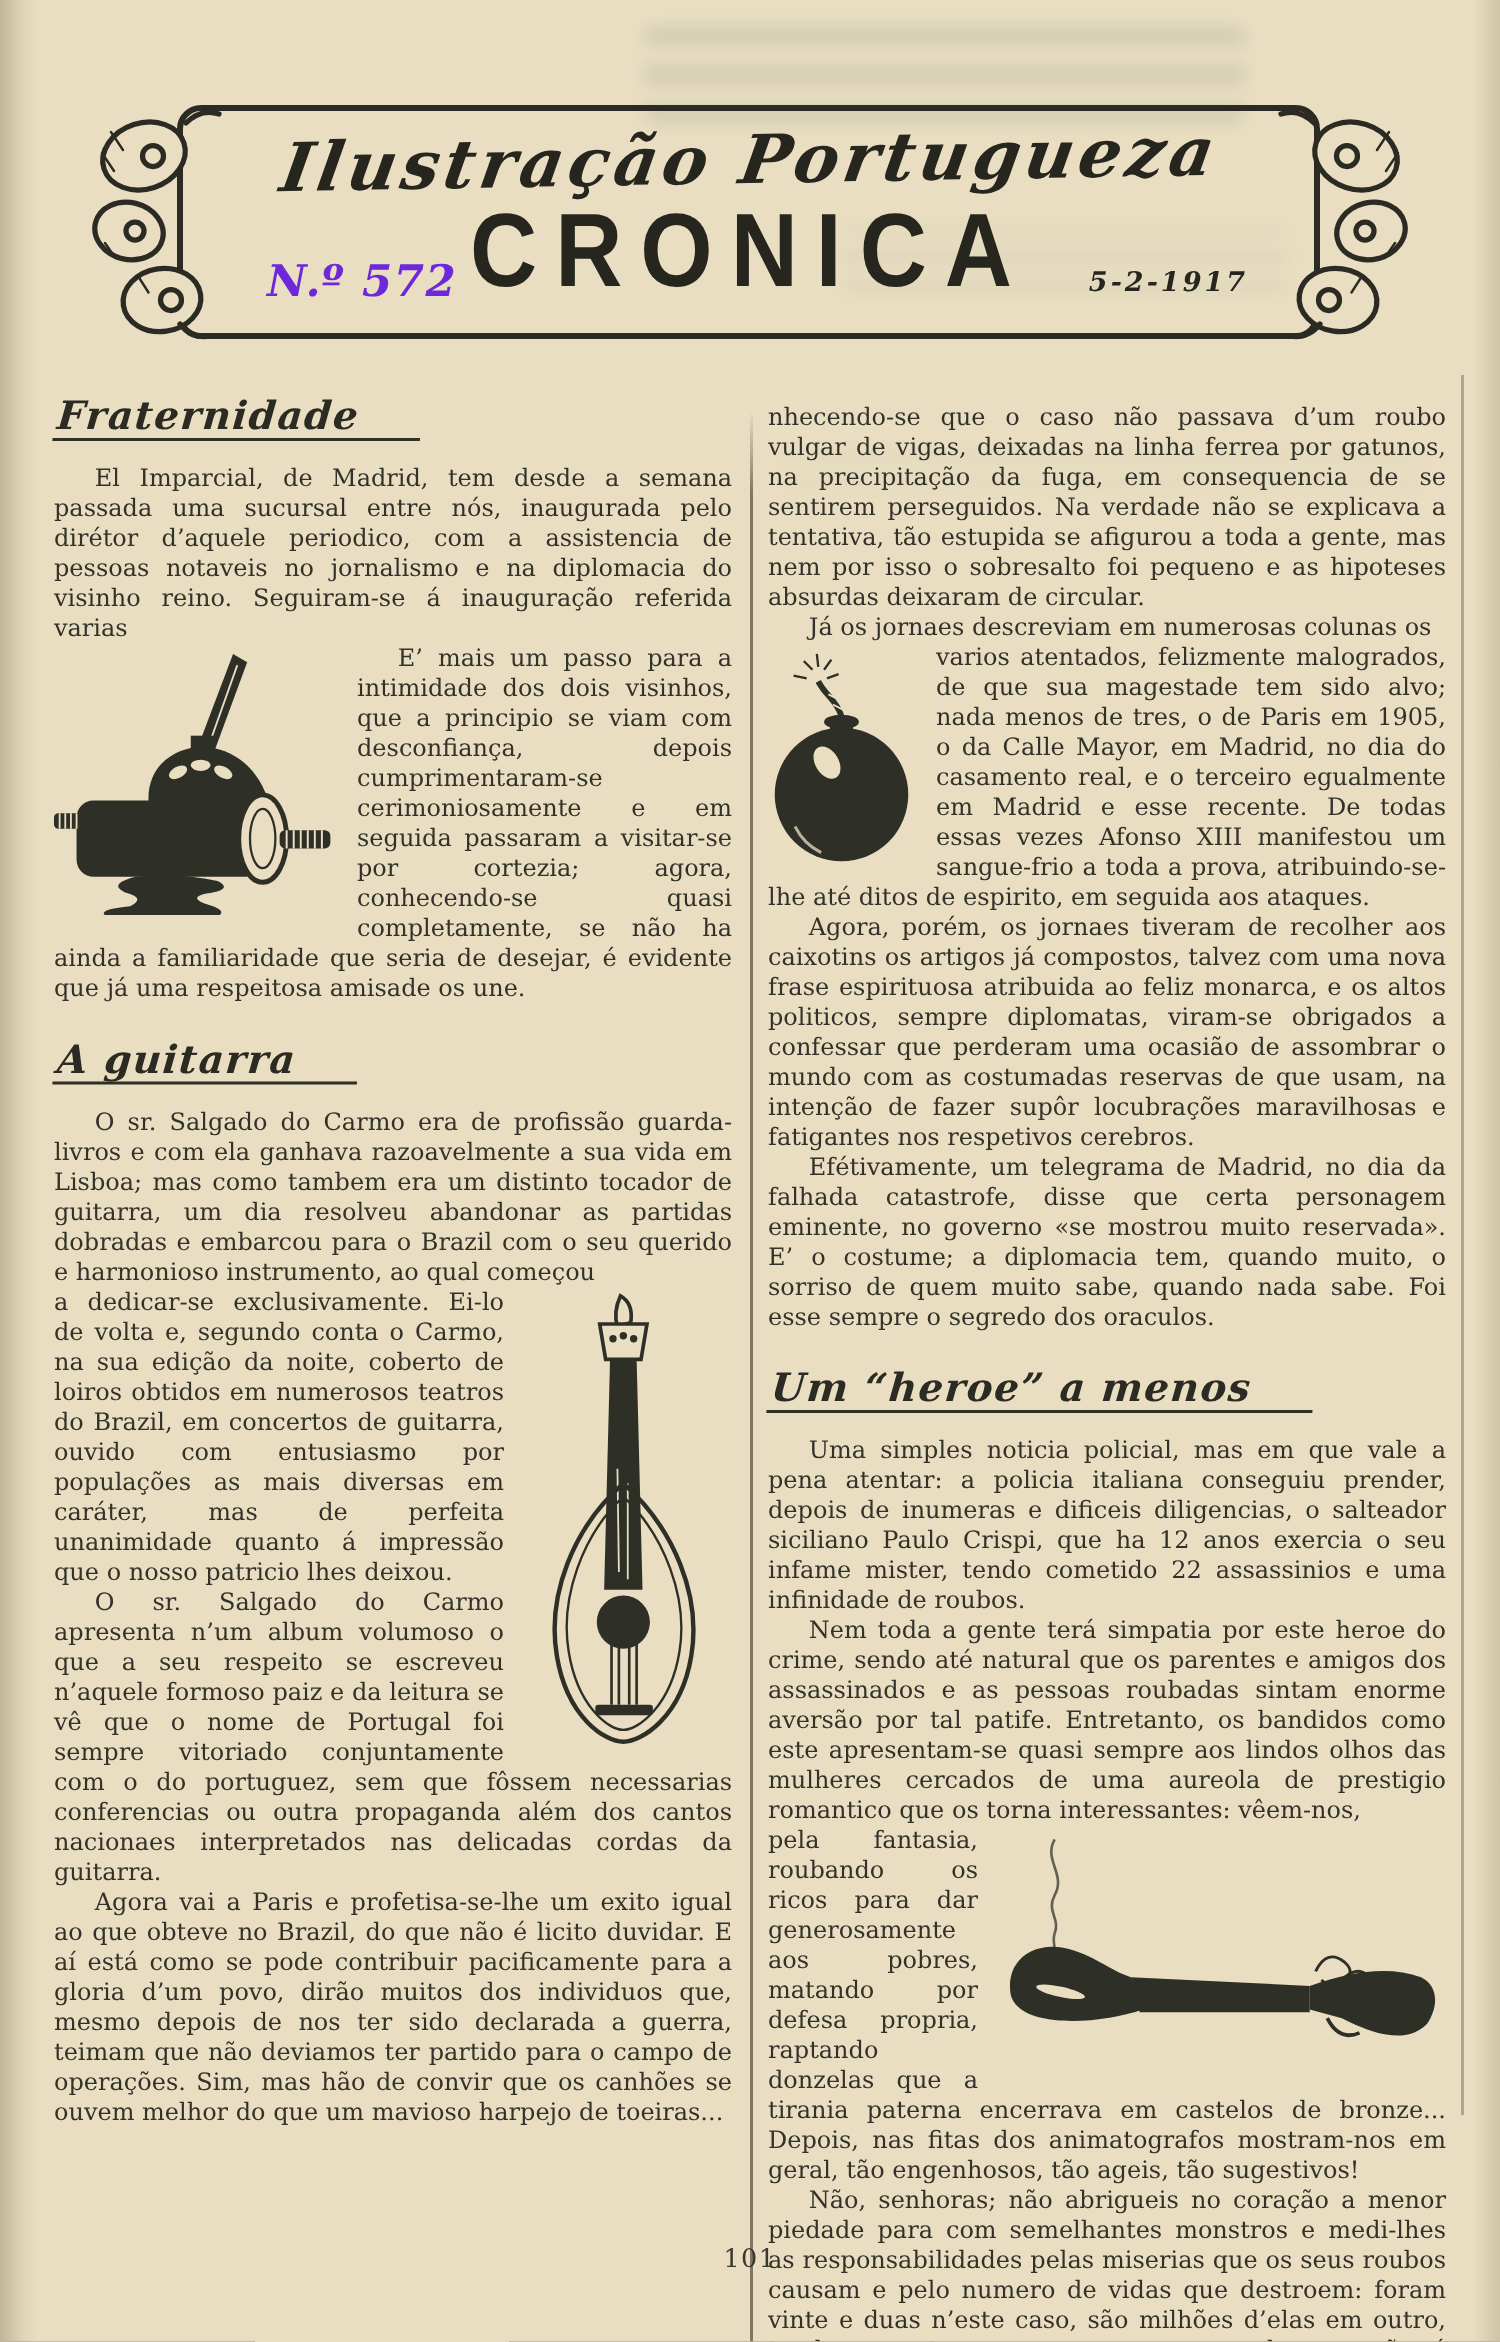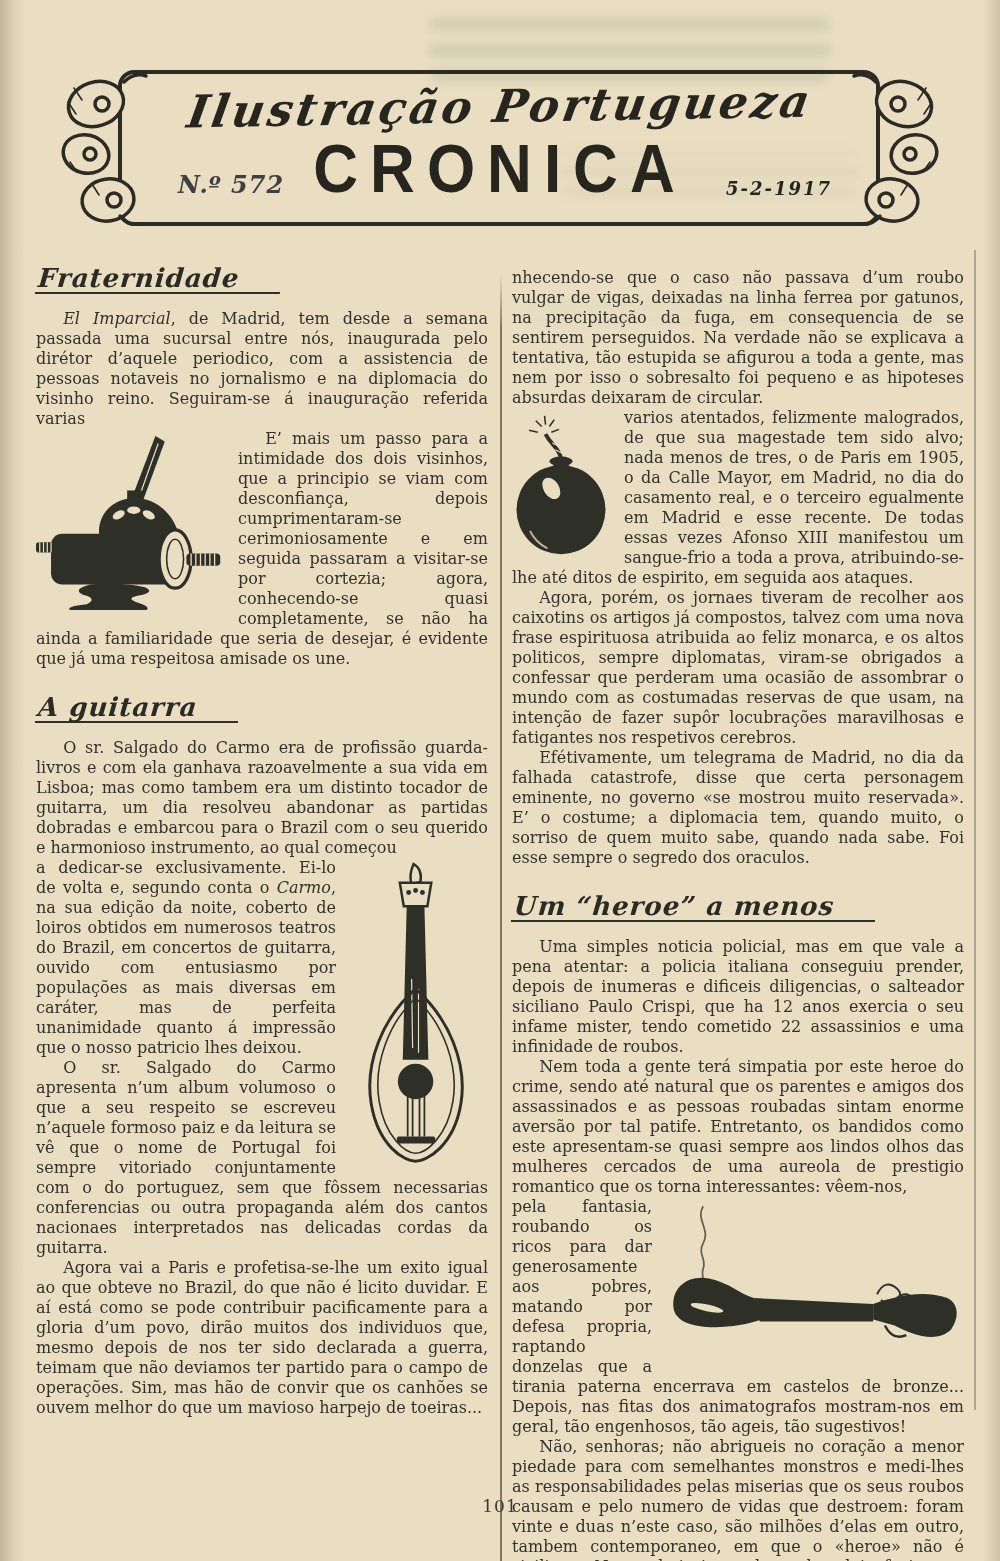--- a/index.html
+++ b/index.html
@@ -43,21 +43,21 @@
     font-style:italic;font-weight:600;font-size:45px;letter-spacing:3px;
     color:#26261f;transform:skewX(-10deg) rotate(-1deg);
   }
   .mast-section{
     position:absolute;top:74px;left:0;right:0;text-align:center;
     font-family:"Liberation Sans", sans-serif;font-weight:600;font-size:62px;
     letter-spacing:12px;color:#26261f;transform:scaleY(1.12);
   }
   .mast-issue{
     position:absolute;left:138px;top:112px;
-    font-style:italic;font-weight:bold;font-size:24px;color:#404040;letter-spacing:1px;
+    font-style:italic;font-weight:bold;font-size:29px;color:#6d28d9;letter-spacing:1px;
   }
   .mast-date{
     position:absolute;right:128px;top:120px;
     font-style:italic;font-weight:bold;font-size:18px;color:#26261f;letter-spacing:2px;
   }
 
   
   .content{
     position:absolute;top:268px;left:36px;width:930px;
     display:flex;align-items:stretch;
@@ -73,21 +73,21 @@
     font-size:26px;font-weight:bold;font-style:italic;color:#2b2b23;
     margin:28px 0 15px 0;letter-spacing:1px;
   }
   h2.sec:first-child{margin-top:0;}
   h2.sec .ul{
     display:inline-block;border-bottom:2px solid #2f2f26;
     padding:0 42px 4px 2px;transform:skewX(-5deg);
   }
   p.para{margin:0;text-indent:1.7em;}
   p.cont{margin:0;text-indent:0;}
-  .it{font-style:italic;}
+  .it{}
 
   .ill{line-height:0;}
   .ill-left{float:left;margin:3px 14px 4px 0;}
   .ill-right{float:right;margin:3px 0 4px 14px;}
   .ink{fill:#2e3027;}
   .pap{fill:#e9dec2;}
   .pagenum{
     position:absolute;left:0;right:0;top:1496px;text-align:center;
     font-size:17px;color:#3a392f;letter-spacing:1px;
   }
@@ -183,20 +183,21 @@
         </svg></span><span>a dedicar-se exclusivamente. Ei-lo de volta e, segundo conta o </span><span class="it">Carmo</span><span>, na sua edição da noite, coberto de loiros obtidos em numerosos teatros do Brazil, em concertos de guitarra, ouvido com entusiasmo por populações as mais diversas em caráter, mas de perfeita unanimidade quanto á impressão que o nosso patricio lhes deixou.</span></p>
       <p class="para">O sr. Salgado do Carmo apresenta n’um album volumoso o que a seu respeito se escreveu n’aquele formoso paiz e da leitura se vê que o nome de Portugal foi sempre vitoriado conjuntamente com o do portuguez, sem que fôssem necessarias conferencias ou outra propaganda além dos cantos nacionaes interpretados nas delicadas cordas da guitarra.</p>
       <p class="para">Agora vai a Paris e profetisa-se-lhe um exito igual ao que obteve no Brazil, do que não é licito duvidar. E aí está como se pode contribuir pacificamente para a gloria d’um povo, dirão muitos dos individuos que, mesmo depois de nos ter sido declarada a guerra, teimam que não deviamos ter partido para o campo de operações. Sim, mas hão de convir que os canhões se ouvem melhor do que um mavioso harpejo de toeiras...</p>
 
     </div>
 
     <div class="col-divider"></div>
 
     <div class="col">
       <p class="cont">nhecendo-se que o caso não passava d’um roubo vulgar de vigas, deixadas na linha ferrea por gatunos, na precipitação da fuga, em consequencia de se sentirem perseguidos. Na verdade não se explicava a tentativa, tão estupida se afigurou a toda a gente, mas nem por isso o sobresalto foi pequeno e as hipoteses absurdas deixaram de circular.</p>
+      <p class="para">Já os jornaes descreviam em numerosas colunas os</p>
       <p class="cont"><span class="ill ill-left"><svg width="98" height="150" viewBox="0 0 100 155">
           <path d="M50,48 C46,36 39,34 34,24" fill="none" stroke="#2e3027" stroke-width="4"></path>
           <path d="M44,40 l8,4 M41,33 l8,4" stroke="#e9dec2" stroke-width="1.2"></path>
           <path d="M30,16 l-6,-6 M34,14 l-1,-9 M38,16 l5,-7 M26,22 l-9,-2 M40,22 l8,-3" stroke="#2e3027" stroke-width="1.6"></path>
           <ellipse class="ink" cx="50" cy="52" rx="12" ry="5"></ellipse>
           <rect class="ink" x="42" y="50" width="16" height="12"></rect>
           <circle class="ink" cx="50" cy="102" r="46"></circle>
           <ellipse class="pap" cx="40" cy="80" rx="8" ry="12" transform="rotate(-32 40 80)"></ellipse>
           <path d="M18,124 a40,40 0 0 0 18,18" fill="none" stroke="#e9dec2" stroke-width="2" opacity=".75"></path>
         </svg></span><span>varios atentados, felizmente malogrados, de que sua magestade tem sido alvo; nada menos de tres, o de Paris em 1905, o da Calle Mayor, em Madrid, no dia do casamento real, e o terceiro egualmente em Madrid e esse recente. De todas essas vezes Afonso XIII manifestou um sangue-frio a toda a prova, atribuindo-se-lhe até ditos de espirito, em seguida aos ataques.</span></p>

